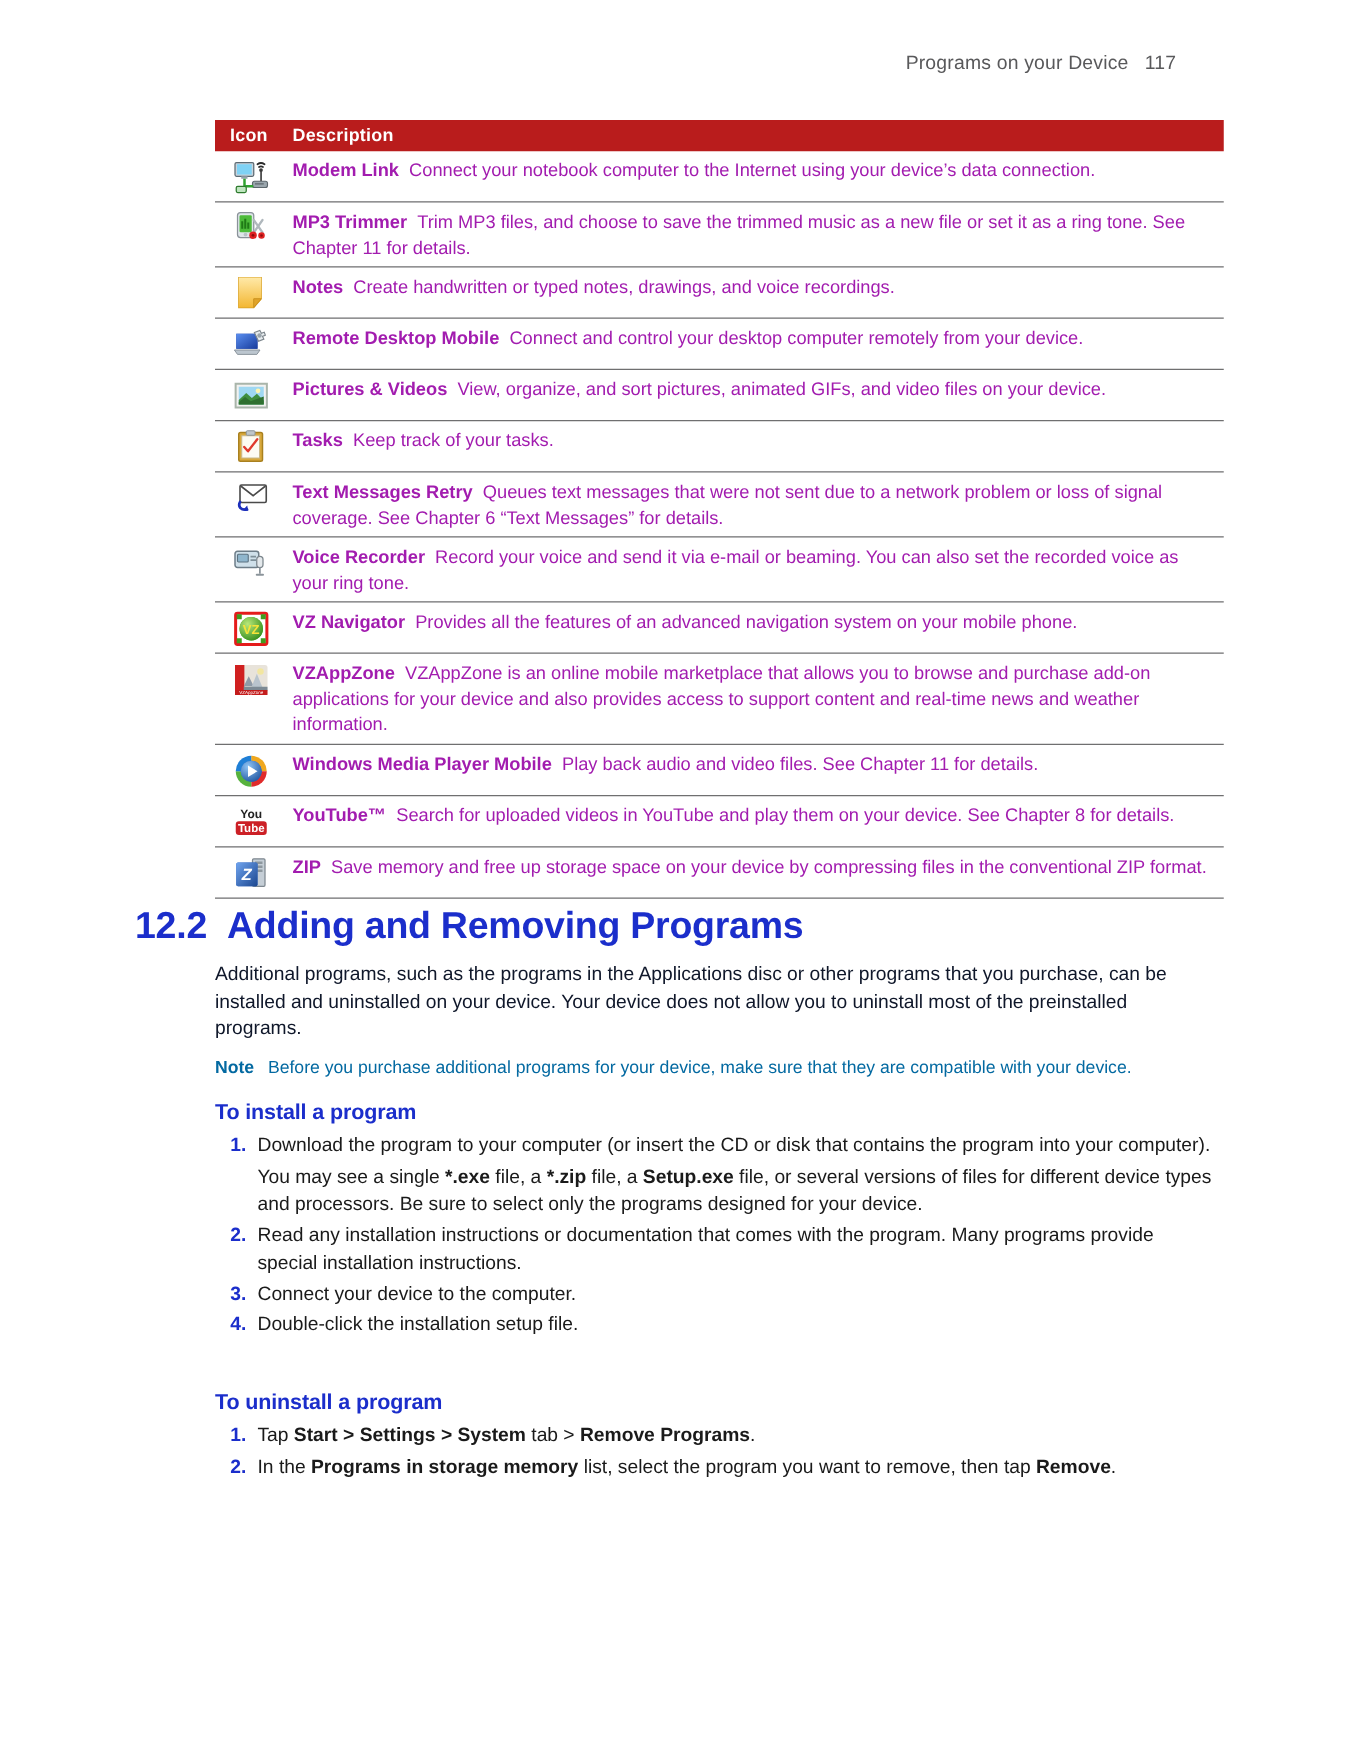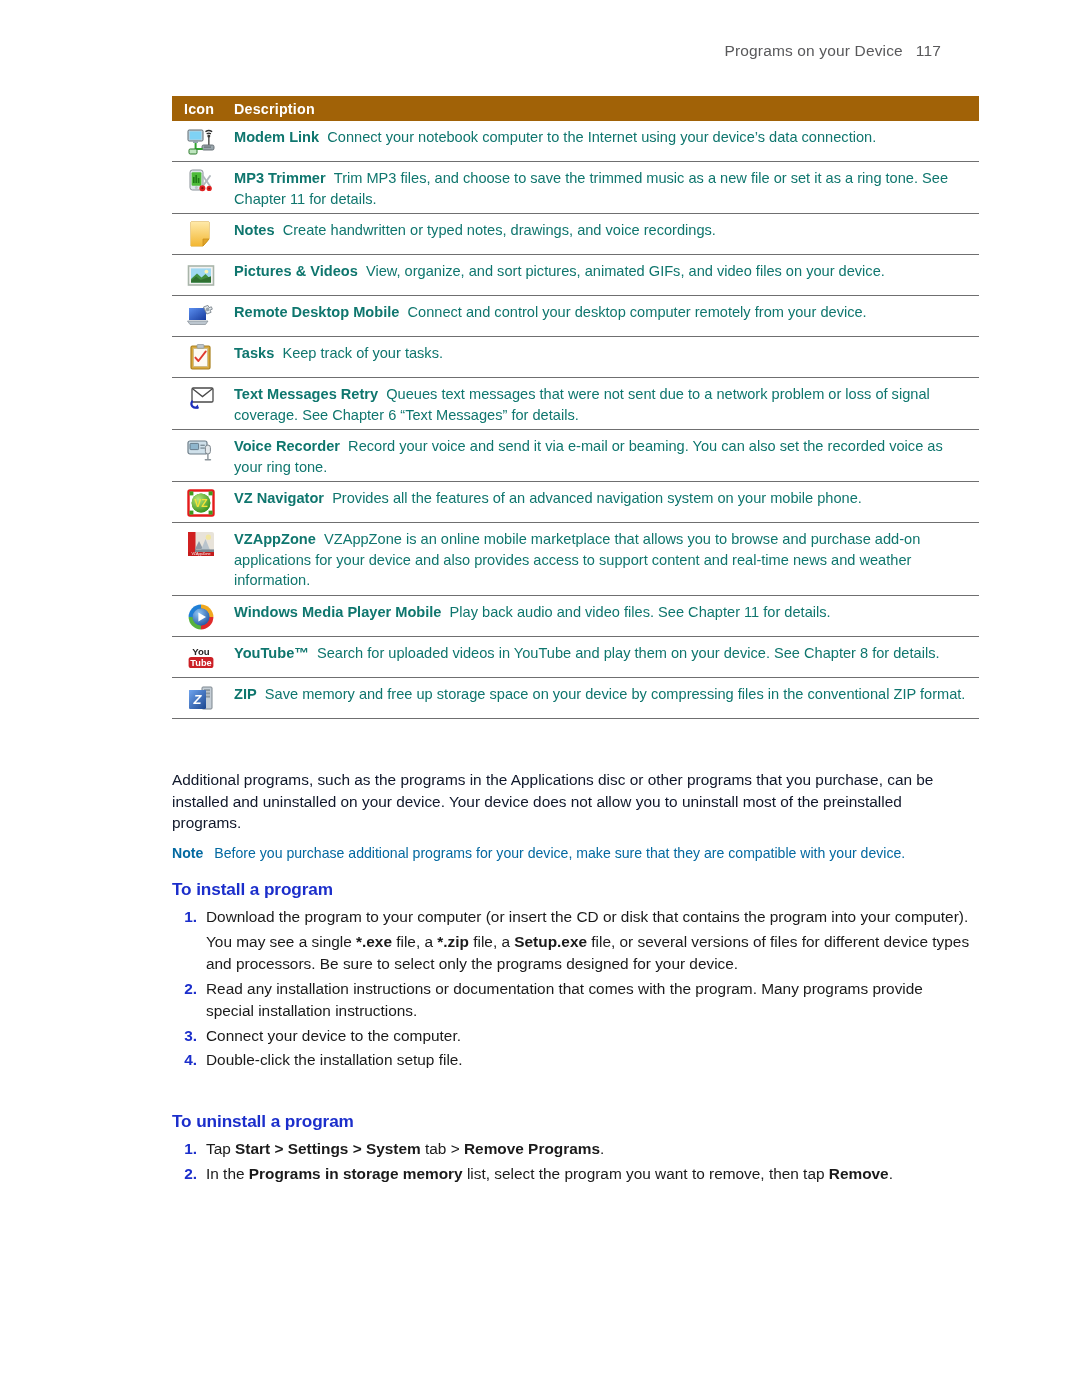--- a/index.html
+++ b/index.html
@@ -38,21 +38,21 @@
   }
 
   
   .icon-table {
     position: absolute;
     left: 172px;
     top: 96px;
     width: 807px;
   }
   .table-head {
-    background: #a16207;
+    background: #b91c1c;
     height: 25px;
     display: flex;
     align-items: center;
     color: #ffffff;
     font-size: 14.3px;
     font-weight: bold;
     letter-spacing: 0.2px;
   }
   .table-head .th-icon {
     width: 62px;
@@ -81,21 +81,21 @@
     justify-content: flex-start;
     padding-left: 14px;
     padding-top: 1px;
     box-sizing: border-box;
     text-align: right;
   }
   .cell-desc {
     flex: 1;
     font-size: 14.6px;
     line-height: 20.5px;
-    color: #0f766e;
+    color: #a21caf;
     padding-right: 4px;
     padding-top: 1px;
   }
   .cell-desc b { font-weight: bold; }
 
   .ico {
     width: 30px;
     height: 30px;
     position: relative;
     display: block;
@@ -261,49 +261,49 @@
       <path d="M23 19 L17 26 V19 Z" fill="#e0a42a" stroke="#c9901d" stroke-width="0.8"></path>
     </svg>
             </span>
           </div>
           <div class="cell-desc"><b>Notes</b>&nbsp;&nbsp;<span>Create handwritten or typed notes, drawings, and voice recordings.</span></div>
         </div>
         <div class="trow">
           <div class="cell-icon">
             <span class="ico">
               <svg width="30" height="30" viewBox="0 0 30 30">
-      <rect x="2.5" y="5" width="25" height="19" fill="#f2f2f0" stroke="#a9b5aa" stroke-width="1.6"></rect>
-      <rect x="5" y="7.4" width="20" height="14.2" fill="#9fd8f2"></rect>
-      <path d="M5 18 L11 12.4 L15.5 16.4 L19.5 13 L25 18.6 V21.6 H5 Z" fill="#3f8f3f"></path>
-      <path d="M5 19.8 L10 15.6 L14.6 19 L25 15.2 V21.6 H5 Z" fill="#2f7030"></path>
-      <circle cx="20.4" cy="10.6" r="1.9" fill="#fdf5b0"></circle>
-    </svg>
-            </span>
-          </div>
-          <div class="cell-desc"><b>Pictures &amp; Videos</b>&nbsp;&nbsp;<span>View, organize, and sort pictures, animated GIFs, and video files on your device.</span></div>
-        </div>
-        <div class="trow">
-          <div class="cell-icon">
-            <span class="ico">
-              <svg width="30" height="30" viewBox="0 0 30 30">
       <path d="M3 6 H20 V18 H3 Z" fill="#1f3f9e"></path>
       <path d="M3 6 H20 V18 H3 Z" fill="url(#rgrad)"></path>
       <defs>
                   <linearGradient id="rgrad" x1="0" y1="0" x2="1" y2="1">
         <stop offset="0" stop-color="#5b8ff0"></stop>
                     <stop offset="1" stop-color="#173b9c"></stop>
       </linearGradient>
                 </defs>
       <path d="M1.5 19 H22 L19.5 22.5 H4 Z" fill="#bcc6cf" stroke="#8b949c" stroke-width="0.8"></path>
       <path d="M17.5 5 l4.4-1.6 1.2 2.2 2.3-.8 .9 2.4 -2.3 .9 1.1 2.2 -4.3 1.7z" fill="#e7ecef" stroke="#7d868d" stroke-width="0.9"></path>
       <circle cx="21.6" cy="7.4" r="1.8" fill="#9aa4ab"></circle>
     </svg>
             </span>
           </div>
           <div class="cell-desc"><b>Remote Desktop Mobile</b>&nbsp;&nbsp;<span>Connect and control your desktop computer remotely from your device.</span></div>
+        </div>
+        <div class="trow">
+          <div class="cell-icon">
+            <span class="ico">
+              <svg width="30" height="30" viewBox="0 0 30 30">
+      <rect x="2.5" y="5" width="25" height="19" fill="#f2f2f0" stroke="#a9b5aa" stroke-width="1.6"></rect>
+      <rect x="5" y="7.4" width="20" height="14.2" fill="#9fd8f2"></rect>
+      <path d="M5 18 L11 12.4 L15.5 16.4 L19.5 13 L25 18.6 V21.6 H5 Z" fill="#3f8f3f"></path>
+      <path d="M5 19.8 L10 15.6 L14.6 19 L25 15.2 V21.6 H5 Z" fill="#2f7030"></path>
+      <circle cx="20.4" cy="10.6" r="1.9" fill="#fdf5b0"></circle>
+    </svg>
+            </span>
+          </div>
+          <div class="cell-desc"><b>Pictures &amp; Videos</b>&nbsp;&nbsp;<span>View, organize, and sort pictures, animated GIFs, and video files on your device.</span></div>
         </div>
         <div class="trow">
           <div class="cell-icon">
             <span class="ico">
               <svg width="30" height="30" viewBox="0 0 30 30">
       <rect x="5" y="3" width="19" height="23" rx="1.4" fill="#d9a93c" stroke="#a9801f" stroke-width="1.2"></rect>
       <rect x="7.4" y="5.6" width="14.2" height="17.8" fill="#fdfbf3" stroke="#c9b88a" stroke-width="0.8"></rect>
       <rect x="11" y="1.6" width="7" height="3.6" rx="0.8" fill="#bfc6cb" stroke="#8c959b" stroke-width="0.8"></rect>
       <path d="M9.4 14.6 L12.4 18 L19.8 8.4" stroke="#e03a2f" stroke-width="1.9" fill="none" stroke-linecap="round" stroke-linejoin="round"></path>
     </svg>
@@ -433,20 +433,23 @@
                 </defs>
       <text x="11.4" y="20.4" font-family="Liberation Sans, sans-serif" font-size="13" font-weight="bold" font-style="italic" fill="#ffffff" text-anchor="middle">Z</text>
     </svg>
             </span>
           </div>
           <div class="cell-desc"><b>ZIP</b>&nbsp;&nbsp;<span>Save memory and free up storage space on your device by compressing files in the conventional ZIP format.</span></div>
         </div>
       </div>
   </div>
 
+  <div class="sec-heading">
+    <span class="num">12.2</span><span>Adding and Removing Programs</span>
+  </div>
 
   <div class="body-para">Additional programs, such as the programs in the Applications disc or other programs that you purchase, can be installed and uninstalled on your device. Your device does not allow you to uninstall most of the preinstalled programs.</div>
 
   <div class="note-line">
     <span class="note-label">Note</span><span>Before you purchase additional programs for your device, make sure that they are compatible with your device.</span>
   </div>
 
   <div class="subheading" id="sub-install">To install a program</div>
 
   <div class="numlist" id="list-install">

